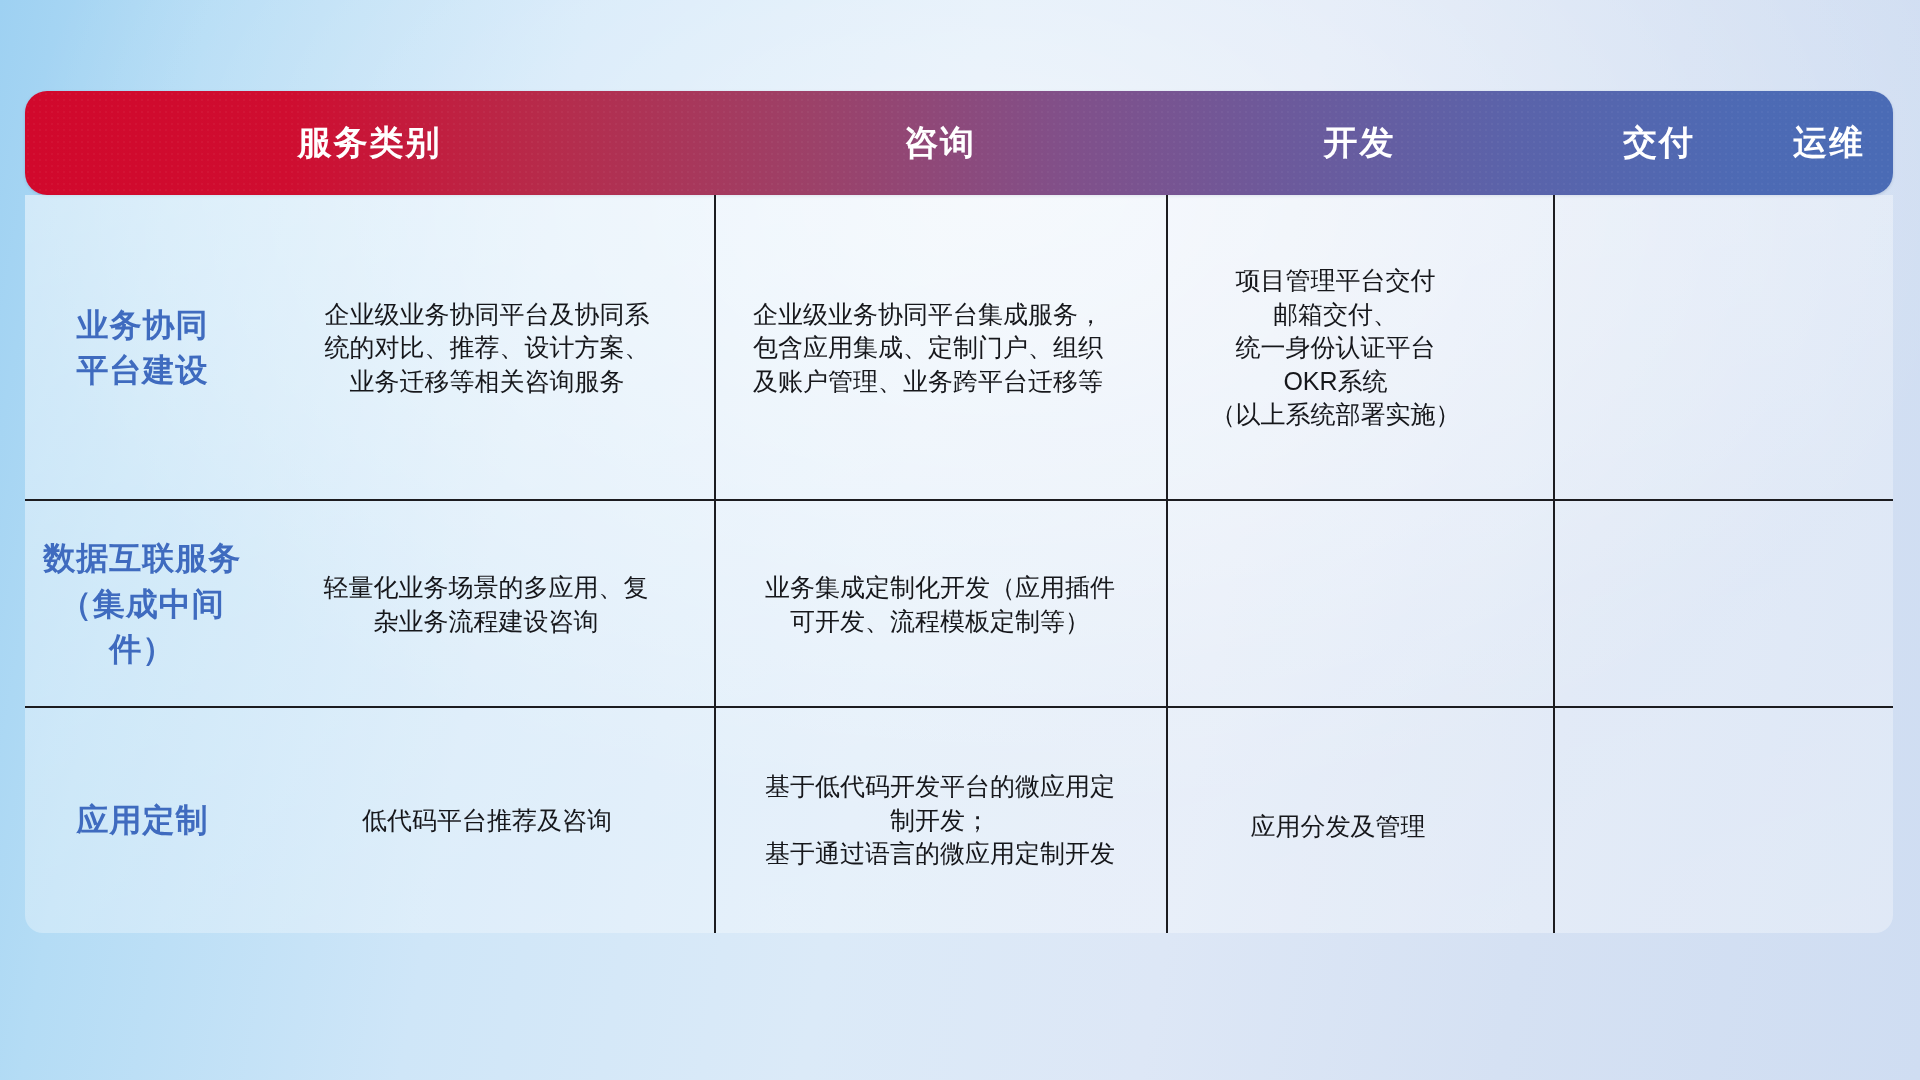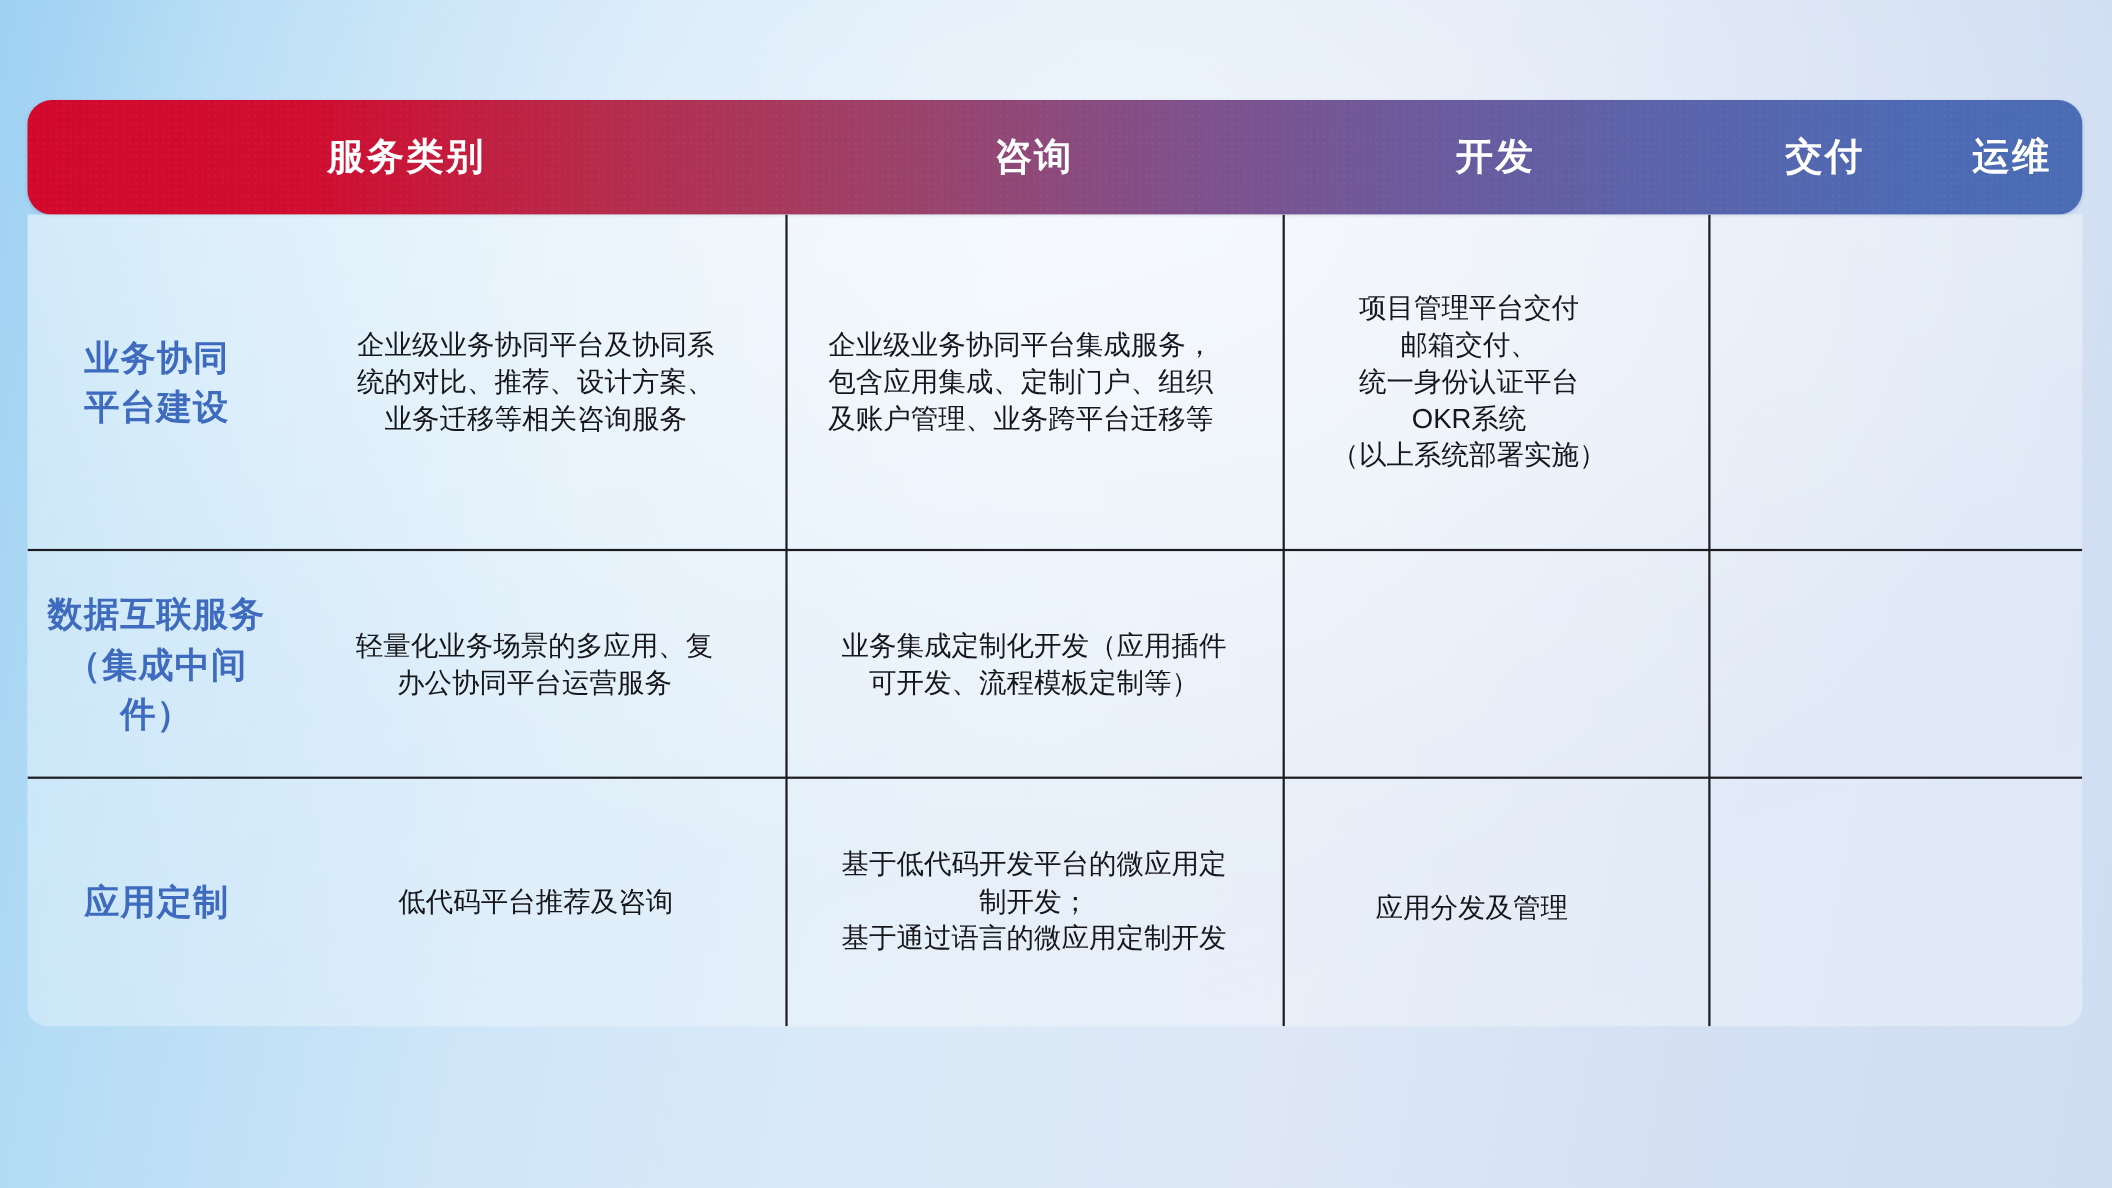--- a/index.html
+++ b/index.html
@@ -162,21 +162,21 @@
 统一身份认证平台
 OKR系统
 （以上系统部署实施）</div>
         <div class="row-sep" style="bottom:0;"></div>
       </div>
 
       <div class="row" style="height:207px;">
         <div class="cell cat" style="width:235px;">数据互联服务
 （集成中间件）</div>
         <div class="cell" style="width:454px;">轻量化业务场景的多应用、复
-办公协同平台运营服务</div>
+杂业务流程建设咨询</div>
         <div class="cell" style="width:456px;">业务集成定制化开发（应用插件
 可开发、流程模板定制等）</div>
         <div class="cell" style="width:387px;"></div>
         <div class="cell" style="width:340px;"></div>
         <div class="row-sep" style="bottom:0;"></div>
       </div>
 
       <div class="row" style="height:225px;">
         <div class="cell cat" style="width:235px;font-family:Liberation Serif, serif;">应用定制</div>
         <div class="cell" style="width:454px;">低代码平台推荐及咨询</div>

